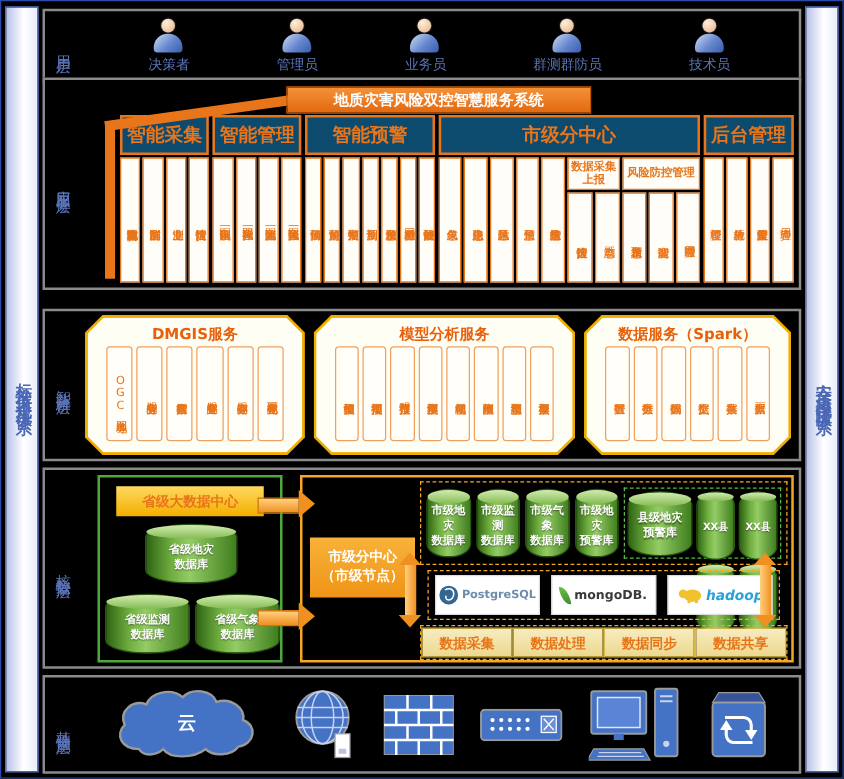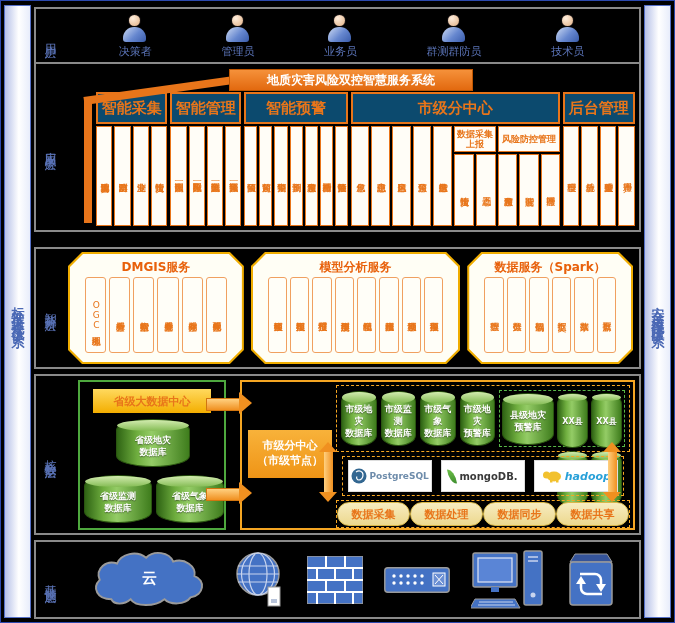--- a/index.html
+++ b/index.html
@@ -117,21 +117,21 @@
   .logo-card{width:82px;height:30px;background:#fff;border:1px solid #ddd;
         display:flex;align-items:center;justify-content:center;gap:3px;}
   .pg-text{color:#6e8cab;font-size:9px;font-weight:bold;}
   .mongo-leaf{width:8px;height:15px;background:linear-gradient(#6cbf47,#3f8e2f);
         border-radius:0 100% 0 100%;transform:rotate(-8deg);}
   .mongo-text{color:#3a3a3a;font-size:10px;font-weight:bold;}
   .hadoop-text{color:#28a0d8;font-size:11px;font-weight:bold;font-style:italic;}
   .city-bottom{position:absolute;left:94px;top:118px;right:3px;height:28px;border:1px dashed #f5a623;
         display:flex;align-items:center;justify-content:space-around;box-sizing:border-box;}
   .func-btn{width:74px;height:22px;background:linear-gradient(#f7ecc0,#ecd88e);
-        border:1px solid #d8b84a;border-radius:12px;color:#e8751a;font-weight:bold;font-size:11px;
+        border:1px solid #d8b84a;border-radius:0;color:#e8751a;font-weight:bold;font-size:11px;
         display:flex;align-items:center;justify-content:center;}
   .v-arrow{position:absolute;width:9px;background:linear-gradient(90deg,#ffd080,#f09020);z-index:4;}
   .v-arrow::before{content:"";position:absolute;top:-10px;left:-5px;width:0;height:0;
         border-bottom:10px solid #f09020;border-left:9px solid transparent;border-right:9px solid transparent;}
   .v-arrow::after{content:"";position:absolute;bottom:-10px;left:-5px;width:0;height:0;
         border-top:10px solid #f09020;border-left:9px solid transparent;border-right:9px solid transparent;}
   .va-left{left:82px;top:70px;height:40px;}
   .va-right{right:16px;top:70px;height:40px;}
   
   .infra-row{display:flex;height:100%;align-items:center;justify-content:space-around;padding:0 12px;}

